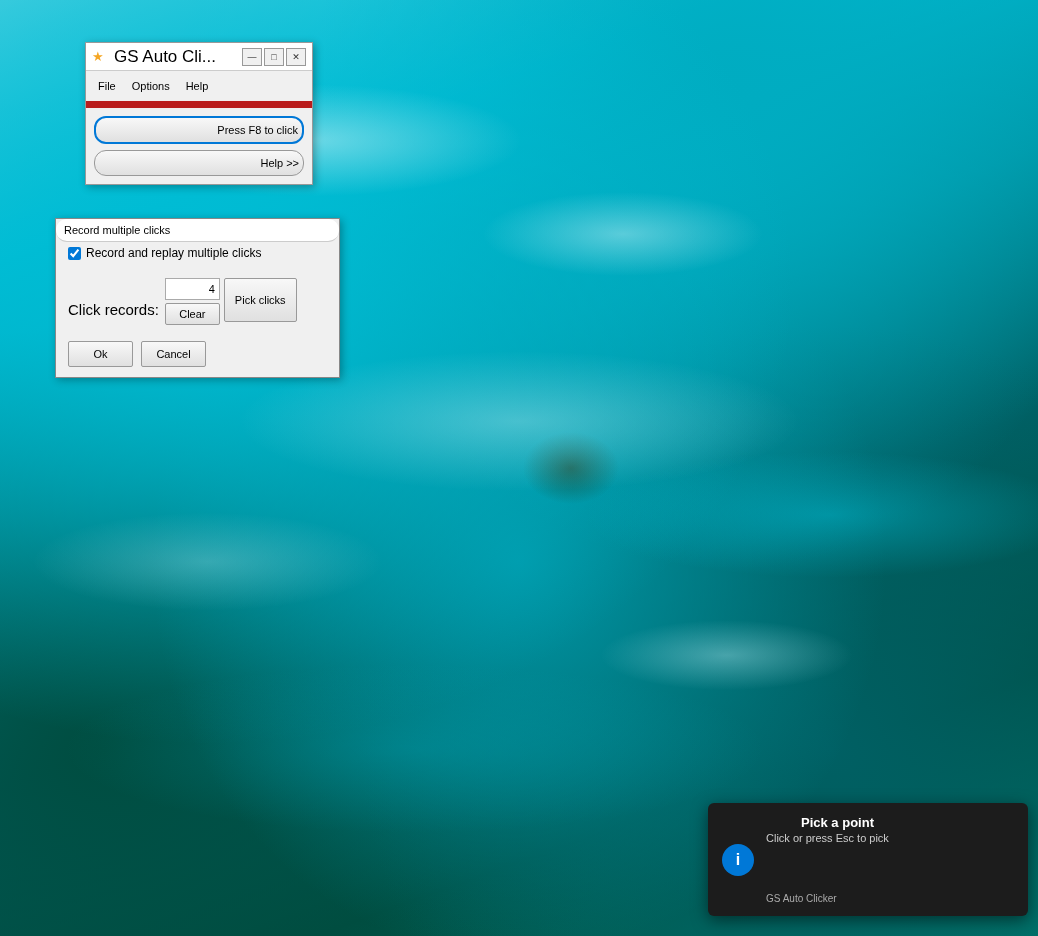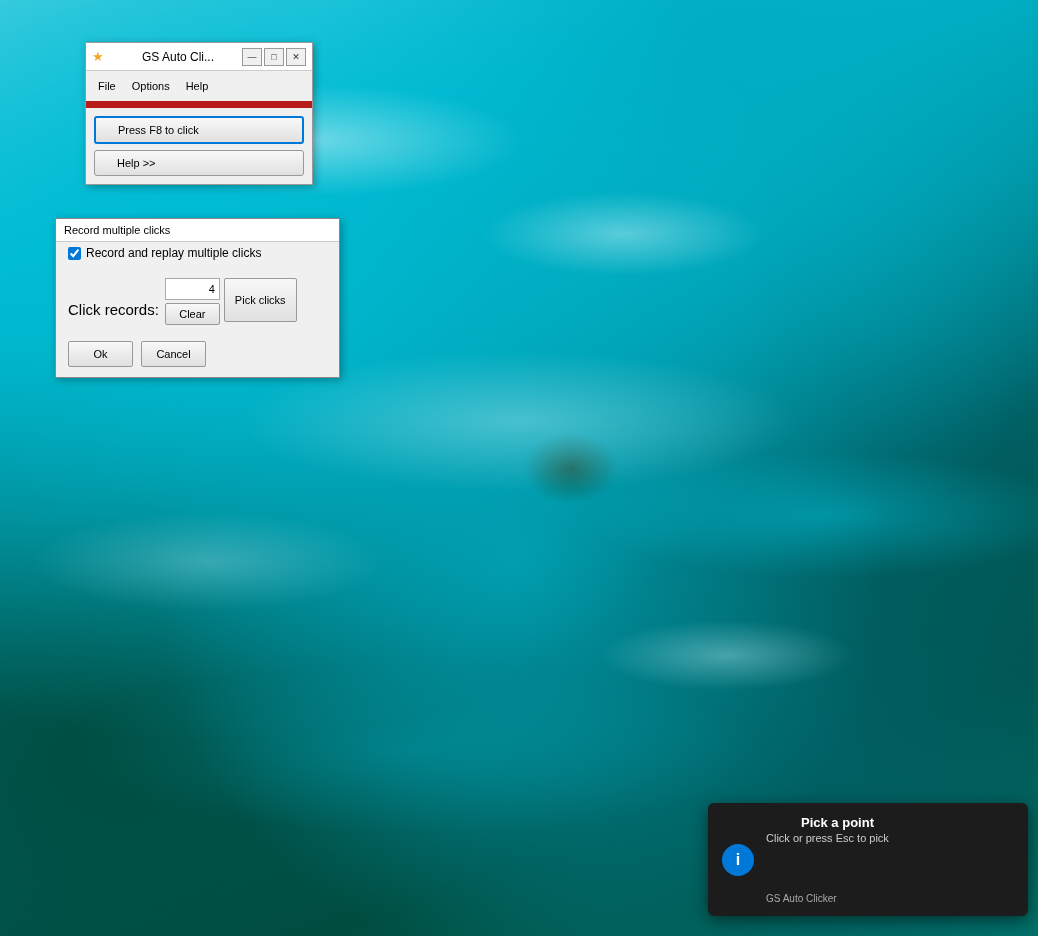--- a/index.html
+++ b/index.html
@@ -63,26 +63,25 @@
 
     .title-bar-icon {
       width: 16px;
       height: 16px;
       margin-right: 6px;
       flex-shrink: 0;
     }
 
     .title-bar-text {
       flex: 1;
-      font-size: 12px;
+      font-size: 17px;
       color: #000;
       white-space: nowrap;
       overflow: hidden;
       text-overflow: ellipsis;
-      text-align: center;
     }
 
     .title-bar-controls {
       display: flex;
       gap: 2px;
     }
 
     .title-btn {
       width: 20px;
       height: 18px;
@@ -113,27 +112,27 @@
 
     .window-body {
       padding: 8px;
       display: flex;
       flex-direction: column;
       gap: 6px;
     }
 
     .win-button {
       width: 100%;
-      padding: 6px 22px;
+      padding: 6px 4px;
       background: linear-gradient(to bottom, #f8f8f8, #e0e0e0);
       border: 1px solid #999;
       cursor: pointer;
       font-size: 11px;
-      text-align: left;
-      border-radius: 3px;
+      text-align: right;
+      border-radius: 12px;
     }
 
     .win-button.accent {
       border: 2px solid #0078d7;
     }
 
     
     .record-dialog {
       position: absolute;
       top: 218px;
@@ -144,20 +143,21 @@
       box-shadow: 2px 2px 8px rgba(0,0,0,0.3);
     }
 
     .dialog-title-bar {
       background: #fff;
       border-bottom: 1px solid #ccc;
       padding: 5px 8px;
       font-size: 11px;
       font-weight: normal;
       color: #000;
+      border-radius: 11px;
     }
 
     .dialog-body {
       padding: 4px 12px 10px;
       display: flex;
       flex-direction: column;
       gap: 16px;
     }
 
     .checkbox-row {

